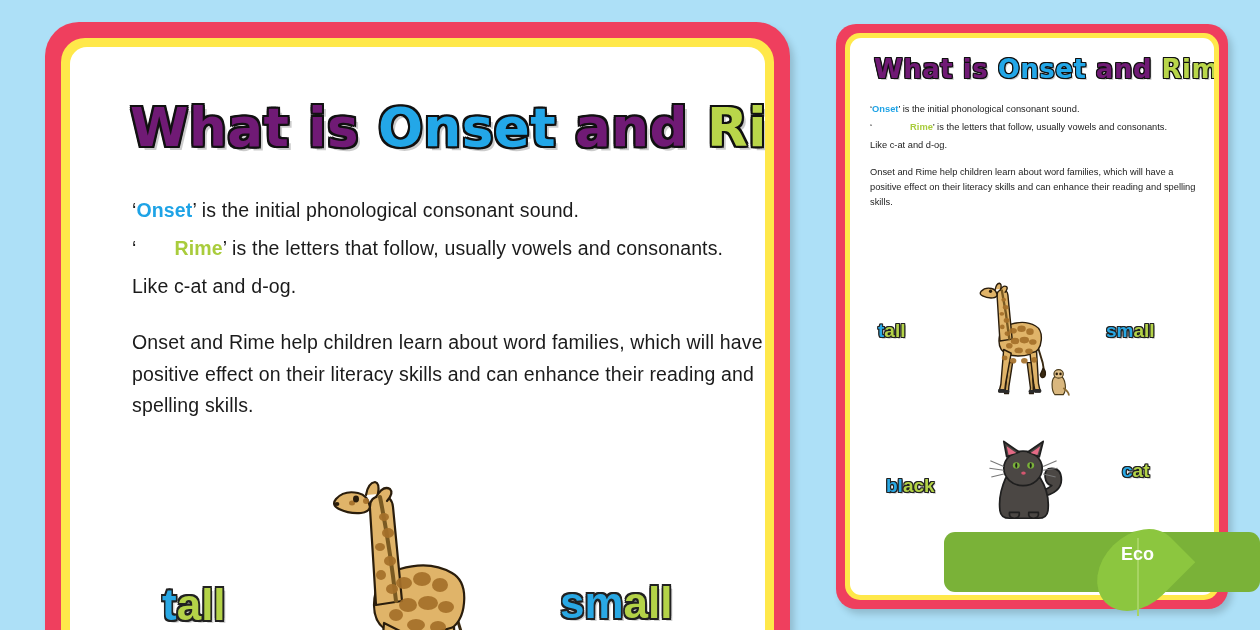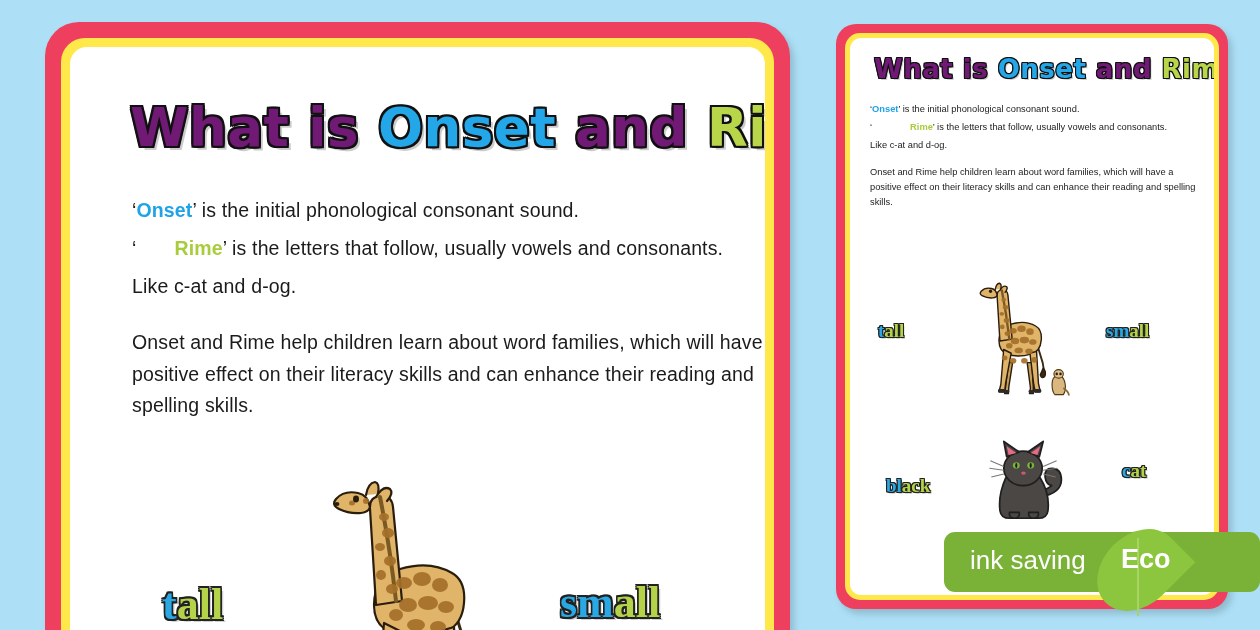--- a/index.html
+++ b/index.html
@@ -117,21 +117,21 @@
     line-height: 1.95;
   }
   #body-thumb .para2 { margin-top: 11px; line-height: 1.62; }
 
   .kw-onset { color: #1ea3e6; font-weight: bold; }
   .kw-rime  { color: #a9cc3c; font-weight: bold; margin-left: 38px; }
 
   
   .word {
     position: absolute;
-    font-family: Liberation Serif, serif;
+    font-family: Liberation Sans, sans-serif;
     font-weight: bold;
     white-space: nowrap;
     line-height: 1;
   }
   .word .on { color: #29a8e4; }
   .word .ri { color: #b4d348; }
   .word.big {
     font-size: 44px;
     text-shadow:
       -1.6px 0 #222, 1.6px 0 #222, 0 -1.6px #222, 0 1.6px #222,
@@ -192,21 +192,21 @@
   #eco-ink {
     position: absolute;
     left: 26px; top: 21px;
     font-size: 26px; color: #ffffff;
     font-family: "Liberation Sans", sans-serif;
     white-space: nowrap;
   }
   #eco-word {
     position: absolute;
     left: 177px; top: 20px;
-    font-size: 27px; color: #ffffff; font-weight: bold;
+    font-size: 18px; color: #ffffff; font-weight: bold;
     font-family: "Liberation Sans", sans-serif;
     white-space: nowrap;
   }
 </style>
 </head>
 <body>
 
 <div id="stage">
 
   <div class="poster" id="poster-main">
@@ -429,17 +429,16 @@
         <div class="word small" id="word-cat-thumb"><span class="on">c</span><span class="ri">at</span></div>
 
       </div>
     </div>
   </div>
 
   <div id="eco-badge">
     <div id="eco-bar"></div>
     <div id="eco-leaf"></div>
     <div id="eco-leaf-vein"></div>
-    <div id="eco-ink">ink saving</div>
     <div id="eco-word">Eco</div>
   </div>
 
 </div>
 
 </body></html>

